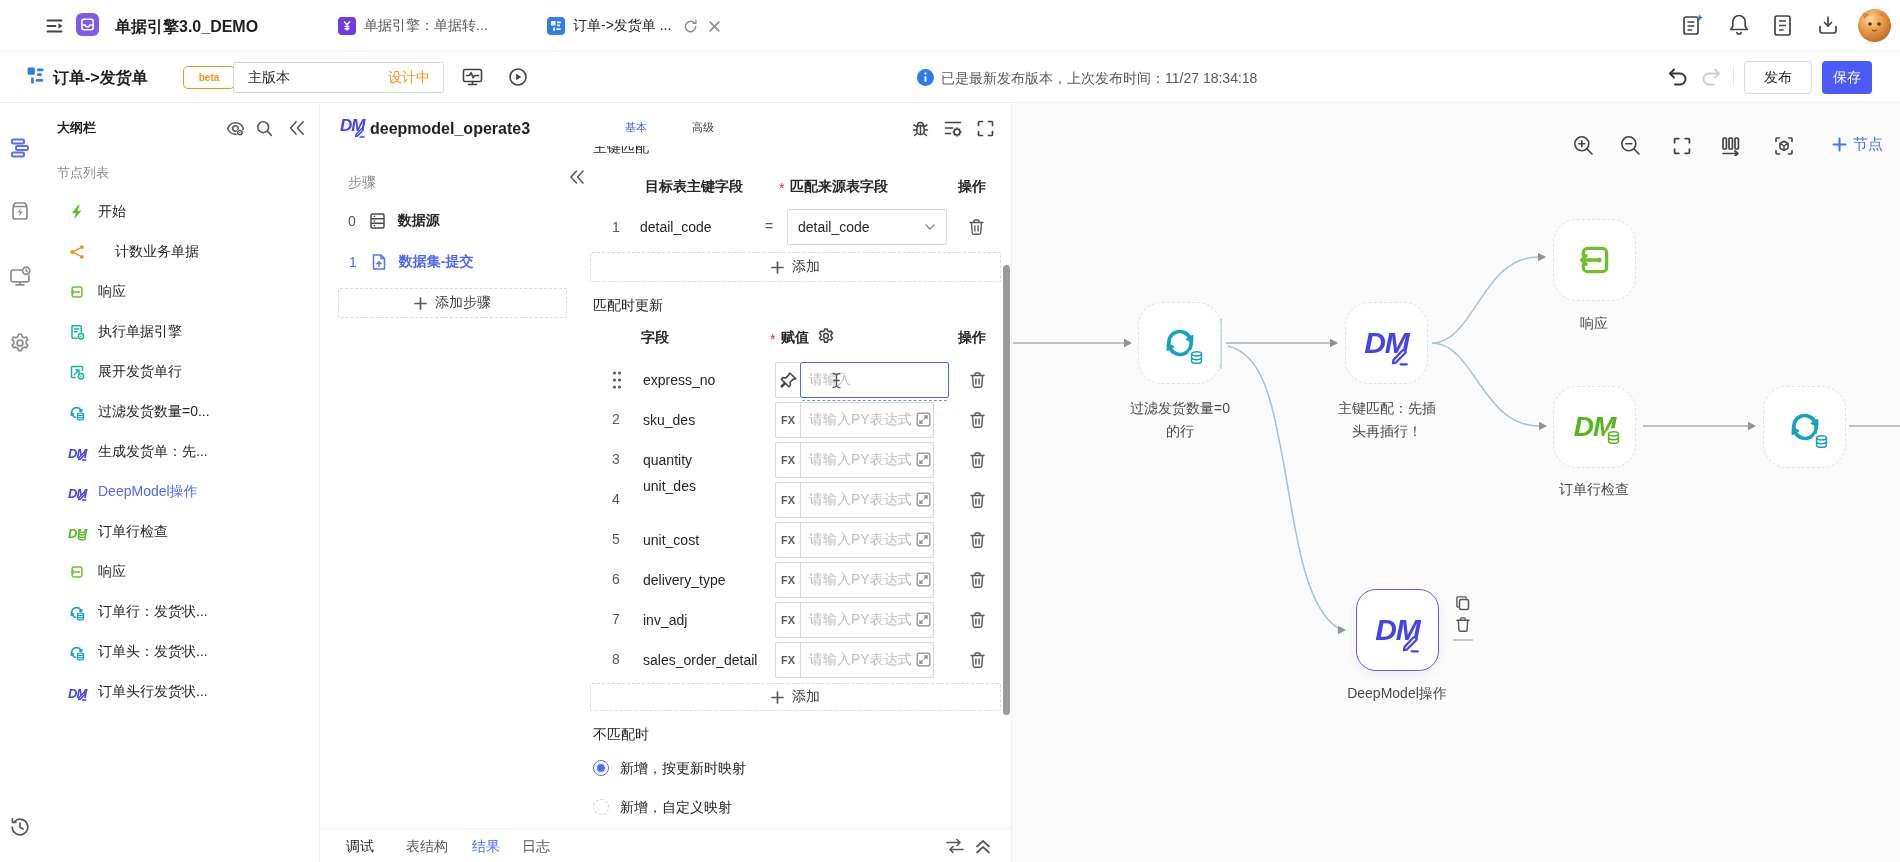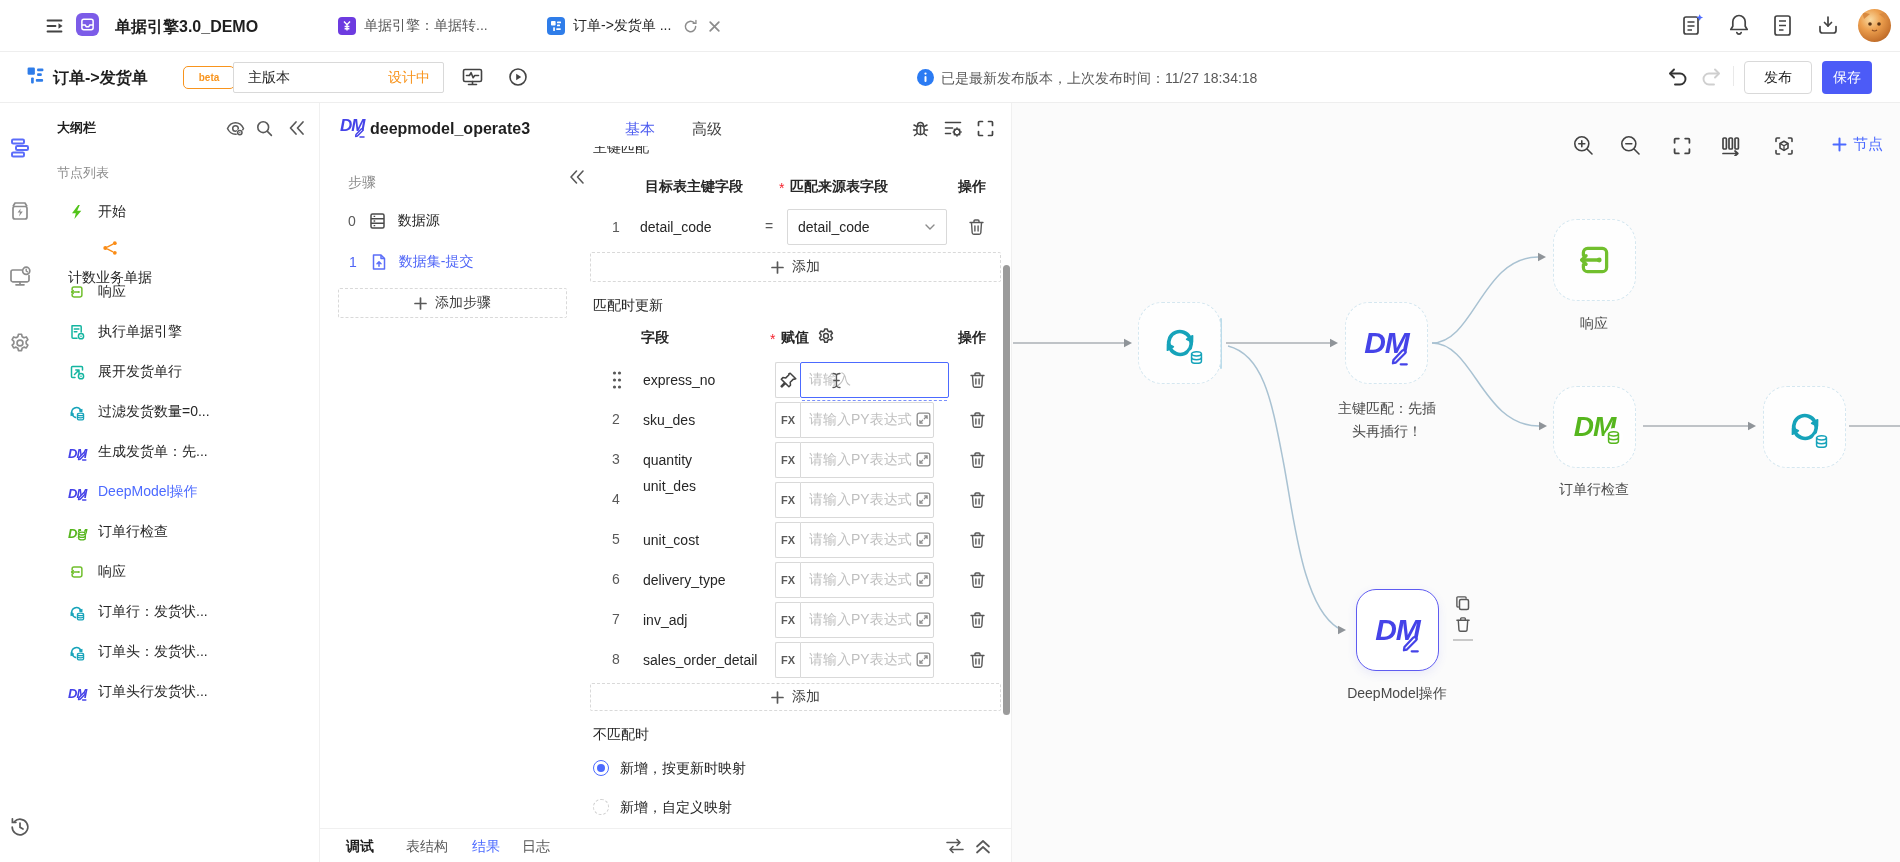--- a/index.html
+++ b/index.html
@@ -34,42 +34,42 @@
   .outline-title { font-size:13px; font-weight:bold; color:#1f1f1f; }
   .outline-sub { font-size:13px; color:#8c8c8c; }
   .node-item-label { font-size:14px; color:#262626; }
   .node-item-label.active { color:#4c6aff; }
 
   
   .dm { font-style:italic; font-weight:bold; font-family:"Liberation Sans","DejaVu Sans",sans-serif; position:relative; display:inline-block; line-height:1; letter-spacing:-1px; }
 
   
   #inspector { left:320px; top:103px; width:692px; height:759px; background:#fff; border-right:1px solid #f0f0f0; }
-  .tab-label { font-size:15px; color:#404040; }
+  .tab-label { font-size:11px; color:#404040; }
   .tab-label.active { color:#4c5bf0; }
   .steps-label { font-size:14px; color:#8c8c8c; }
   .step-num { font-size:14px; color:#595959; }
-  .step-label { font-size:14px; color:#262626; }
+  .step-label { font-size:14px; color:#262626;font-weight:bold; }
   .step-blue { color:#4f65f7 !important; }
   .dashed-btn { border:1px dashed #d9d9d9; border-radius:2px; background:#fff; display:flex; align-items:center; justify-content:center; gap:8px; font-size:14px; color:#404040; cursor:pointer; }
   .form-head { font-size:14px; font-weight:bold; color:#262626; }
   .req { color:#f5222d; font-size:14px; }
   .section-label { font-size:14px; color:#262626; }
   .cell-num { font-size:14px; color:#595959; }
   .cell-name { font-size:14px; color:#262626; }
   .select-box { border:1px solid #d9d9d9; border-radius:2px; background:#fff; display:flex; align-items:center; justify-content:space-between; padding:0 10px; font-size:14px; color:#262626; }
   .fx-box { width:25px; height:36px; border:1px solid #d9d9d9; border-right:none; border-radius:2px 0 0 2px; background:#fff; display:flex; align-items:center; justify-content:center; font-size:11px; font-weight:bold; color:#595959; }
   .expr-input { height:36px; border:1px solid #d9d9d9; border-radius:0 2px 2px 0; background:#fff; display:flex; align-items:center; padding:0 8px; font-size:14px; color:#bfbfbf; overflow:hidden; }
   .expr-input.focused { border:1px solid #4c6aff; border-radius:2px; }
   .radio-outer { width:16px; height:16px; border-radius:50%; border:1px solid #4c6aff; background:#fff; position:relative; }
   .radio-outer .dot { position:absolute; left:3px; top:3px; width:8px; height:8px; border-radius:50%; background:#4c6aff; }
   .radio-off { width:16px; height:16px; border-radius:50%; border:1px dashed #cfcfcf; background:#fff; }
   .radio-label { font-size:14px; color:#262626; }
   .bottom-tab { font-size:14px; color:#595959; }
-  .bottom-tab.first { font-weight:bold; color:#1f1f1f; }
+  .bottom-tab.first { font-weight:normal; color:#1f1f1f; }
   .bottom-tab.active { color:#4c6aff; }
   .scroll-thumb { width:7px; border-radius:4px; background:#9b9b9b; }
 
   
   #canvas { left:1012px; top:103px; width:888px; height:759px; background:#fbfbfb; }
   .flow-node { position:absolute; width:83px; height:82px; border:1px dashed #d5e7f0; border-radius:24px; background:rgba(255,255,255,.65); display:flex; align-items:center; justify-content:center; }
   .flow-node.selected { border:1.5px solid #5f5cf1; border-radius:20px; background:#fff; box-shadow:0 3px 10px rgba(80,90,240,.10); }
   .node-label { position:absolute; width:180px; text-align:center; font-size:14px; color:#4a4a4a; line-height:23px; }
   .canvas-add { font-size:15px; color:#4c6aff; display:flex; align-items:center; gap:6px; }
   .icon-badge { position:absolute; border-radius:50%; background:#fff; display:flex; align-items:center; justify-content:center; }
@@ -284,21 +284,21 @@
     <div class="abs txt outline-sub" style="left:17px;top:61px">节点列表</div>
     <div id="node-list" class="abs" style="left:0;top:0;width:280px">
         <div class="abs vcenter" style="left: 28px; top: 97px; height: 24px; gap: 13px;">
           <span style="display:inline-flex;width:17px;justify-content:center">
             <svg width="16" height="16" viewBox="0 0 16 16">
               <path d="M9.2 1 3 9.2h3.8L5.4 15l6.9-8.3H8.2L10.8 1z" fill="#52c41a"></path>
             </svg>
           </span>
           <span class="node-item-label txt ">开始</span>
         </div>
-        <div class="abs vcenter" style="left: 28px; top: 137px; height: 24px; gap: 13px; flex-direction: column;">
+        <div class="abs vcenter" style="left: 28px; top: 137px; height: 24px; gap: 30px;">
           <span style="display:inline-flex;width:17px;justify-content:center">
             <svg width="16" height="16" viewBox="0 0 16 16" fill="#fa8c16">
               <circle cx="3.4" cy="8" r="2.1"></circle>
               <circle cx="12.8" cy="3.2" r="1.9"></circle>
               <circle cx="12.8" cy="12.8" r="1.9"></circle>
               <path d="M5.2 7.1l5.8-3M5.2 8.9l5.8 3" stroke="#fa8c16" stroke-width="1.3" fill="none"></path>
             </svg>
           </span>
           <span class="node-item-label txt ">计数业务单据</span>
         </div>
@@ -863,20 +863,24 @@
         </svg>
         <span class="icon-badge" style="right:-6px;bottom:-4px;width:19px;height:19px">
           <svg width="15" height="15" viewBox="0 0 14 14" fill="none" stroke="#16a3ba" stroke-width="1.4">
             <ellipse cx="7" cy="3.6" rx="4.6" ry="2"></ellipse>
             <path d="M2.4 3.6v6.8c0 1.1 2.1 2 4.6 2s4.6-.9 4.6-2V3.6"></path>
             <path d="M2.4 7c0 1.1 2.1 2 4.6 2s4.6-.9 4.6-2"></path>
           </svg>
         </span>
       </span>
     </div>
+    <div class="node-label" style="left:78px;top:294px">
+      <div>过滤发货数量=0</div>
+      <div>的行</div>
+    </div>
 
     <div class="flow-node" style="left:333px;top:199px">
       <span style="position:relative">
         <span class="dm" style="font-size:30px;color:#4543e8">DM</span>
         <svg class="abs" style="left:26px;top:19px" width="19" height="19" viewBox="0 0 11 11" fill="none" stroke="#4543e8" stroke-width="1.3" stroke-linejoin="round">
           <path d="M2 7.5L7 2.2a1.1 1.1 0 0 1 1.6 1.6L3.4 9 1.7 9.4z" fill="#fbfbfb"></path>
           <path d="M6.2 10h3.5" stroke-linecap="round"></path>
         </svg>
       </span>
     </div>

